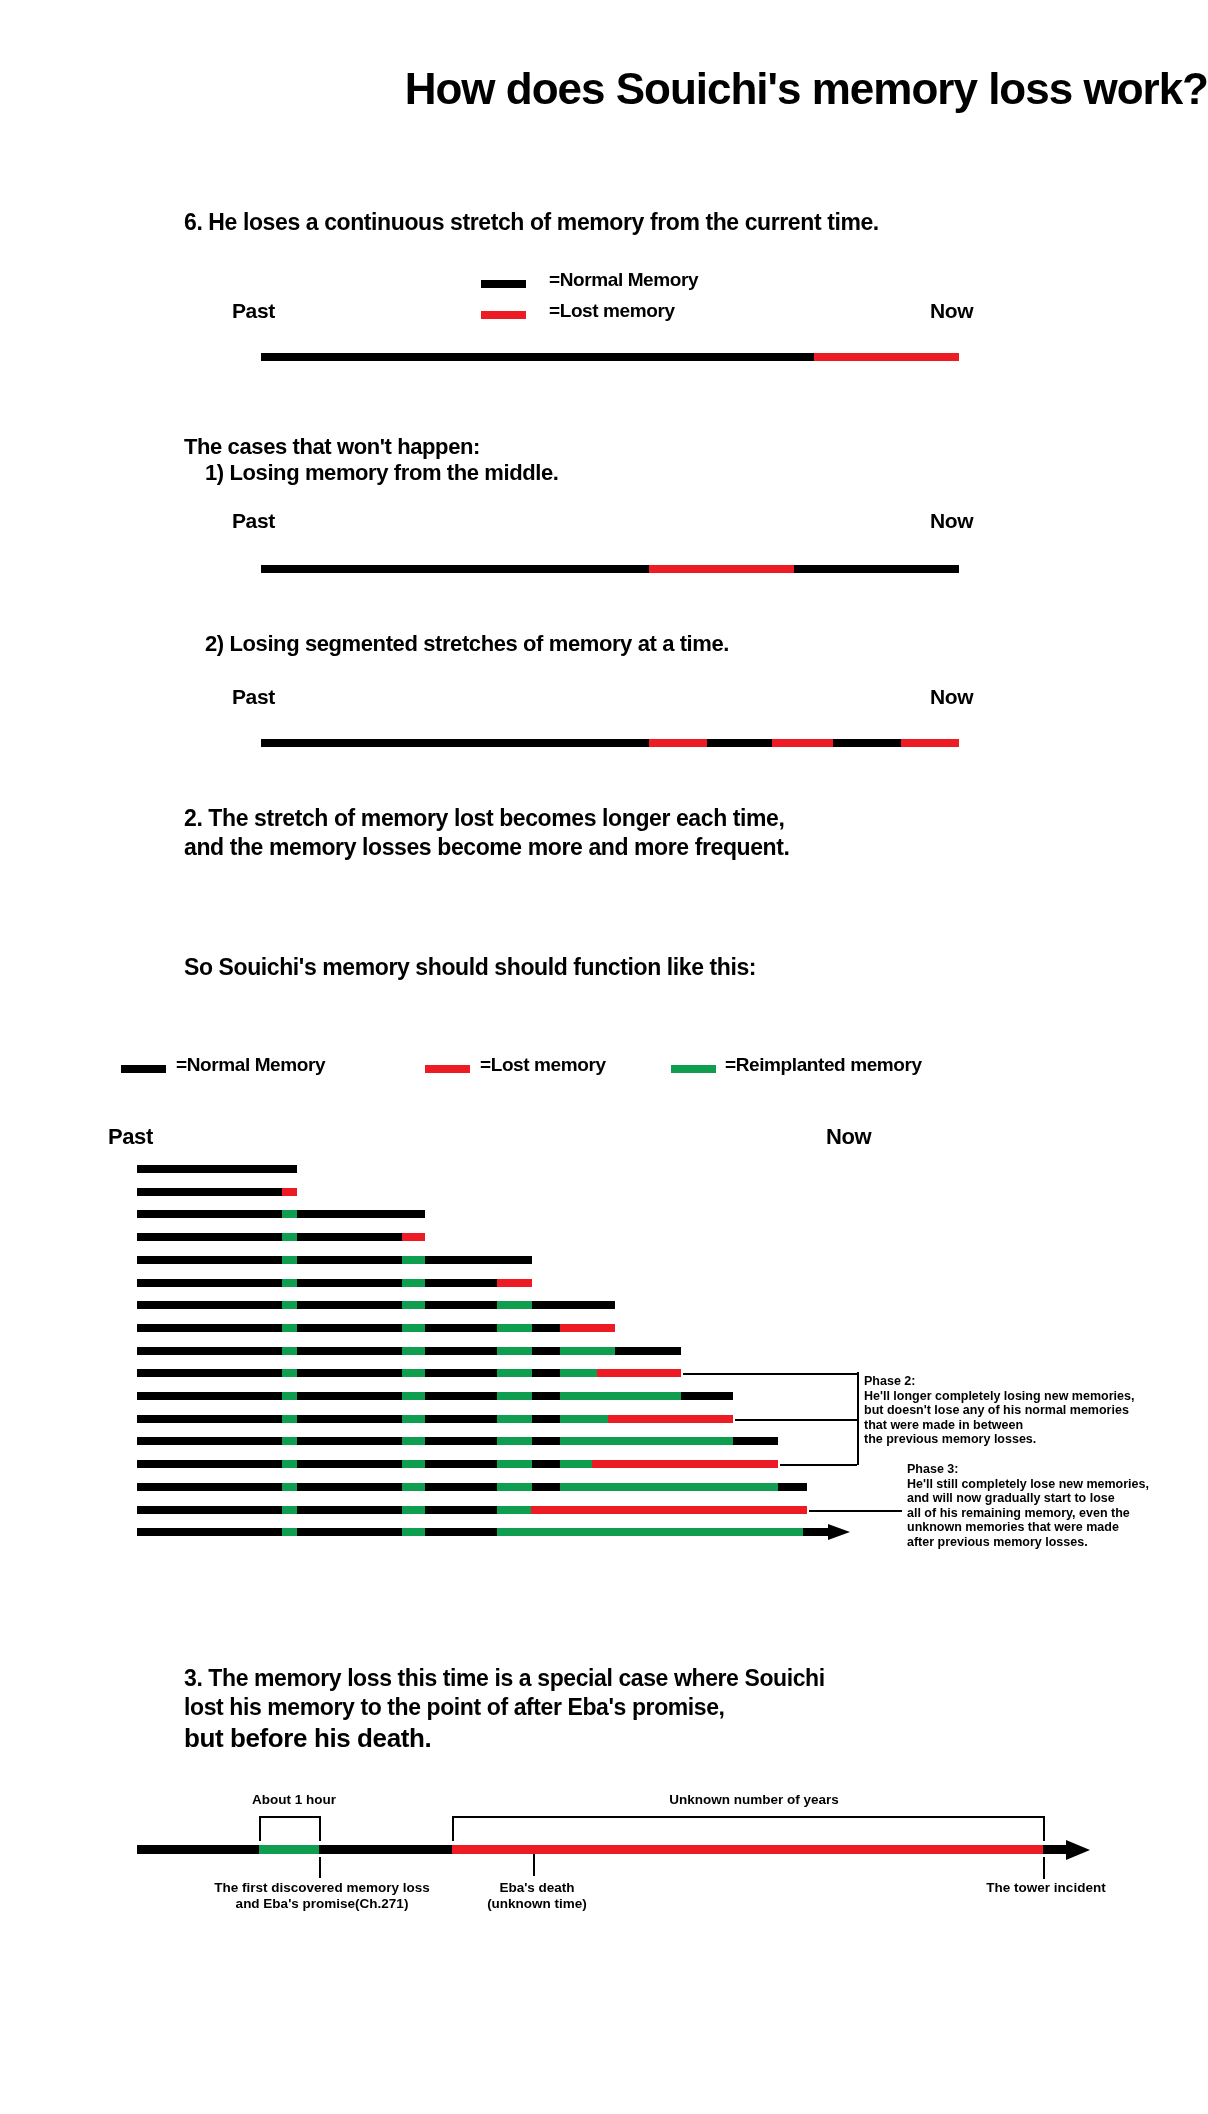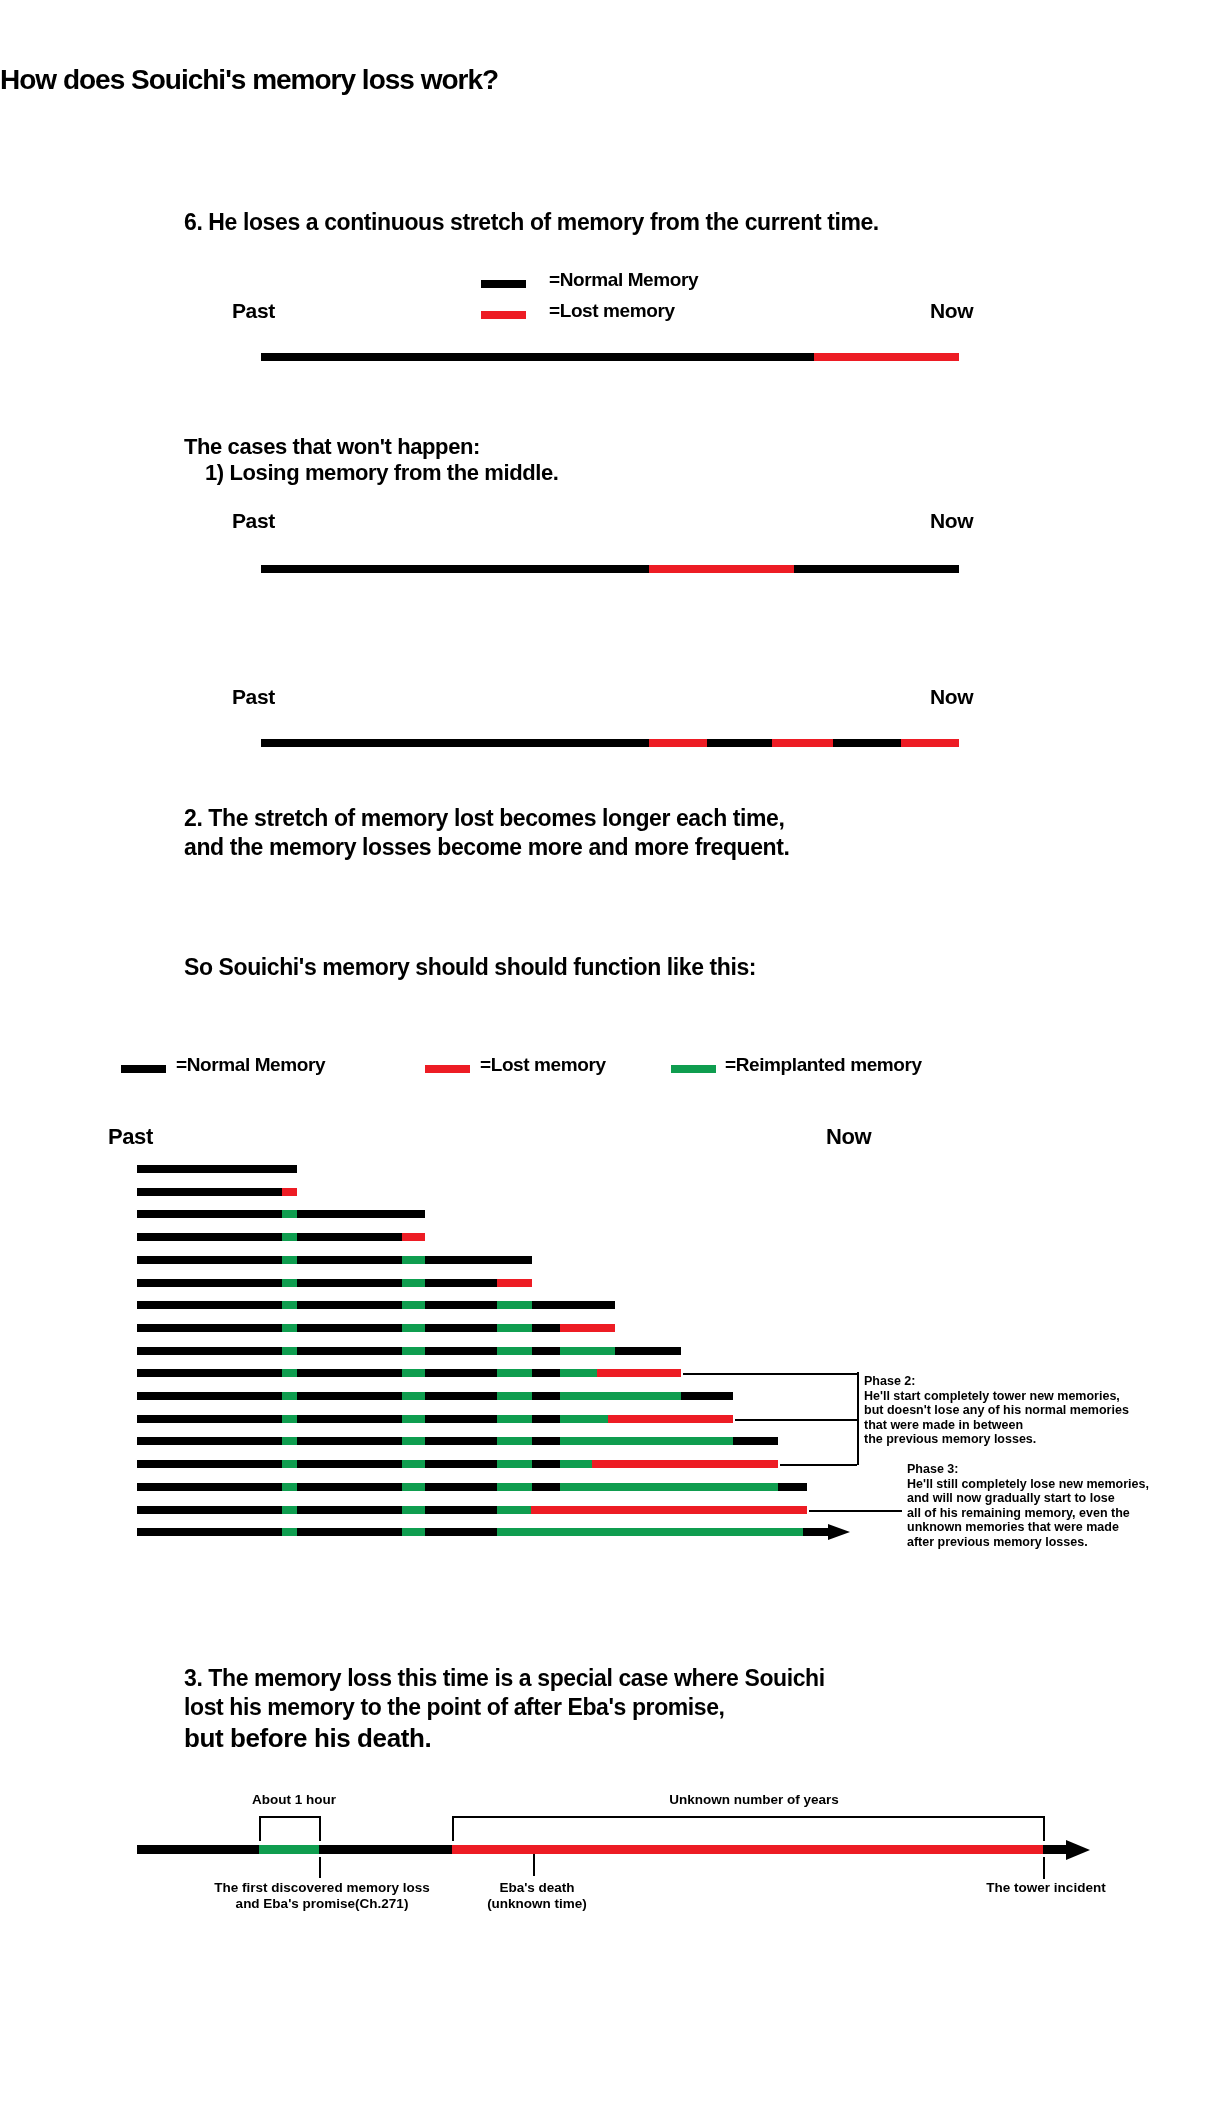--- a/index.html
+++ b/index.html
@@ -1,30 +1,31 @@
 <!DOCTYPE html>
 <html><head>
 <meta charset="utf-8">
 <style>
   html,body{margin:0;padding:0;background:#fff;}
   #stage{position:relative;width:1208px;height:2114px;background:#ffffff;overflow:hidden;
          font-family:"Liberation Sans",sans-serif;color:#000;}
   .t{position:absolute;font-weight:bold;white-space:nowrap;letter-spacing:-0.4px;}
-  .title{left:0;right:0;top:64px;text-align:left;font-size:28px;letter-spacing:-1px;}
+  .title{left:0;right:0;top:64px;text-align:right;font-size:44px;letter-spacing:-1px;}
 </style>
 </head>
 <body>
 
 <div id="stage">
   <div class="t title">How does Souichi's memory loss work?</div>
 
   <div class="t" style="left:184px;top:209px;font-size:23px;">6. He loses a continuous stretch of memory from the current time.</div>
 
   <div class="t" style="left:184px;top:434px;font-size:22px;">The cases that won't happen:</div>
   <div class="t" style="left:205px;top:460px;font-size:22px;">1) Losing memory from the middle.</div>
+  <div class="t" style="left:205px;top:631px;font-size:22px;">2) Losing segmented stretches of memory at a time.</div>
 
   <div class="t" style="left:184px;top:805px;font-size:23px;">2. The stretch of memory lost becomes longer each time,</div>
   <div class="t" style="left:184px;top:954px;font-size:23px;">So Souichi's memory should should function like this:</div>
 
   <div class="t" style="left:184px;top:834px;font-size:23px;">and the memory losses become more and more frequent.</div>
 
   <div class="t" style="left:184px;top:1665px;font-size:23px;">3. The memory loss this time is a special case where Souichi</div>
   <div class="t" style="left:184px;top:1694px;font-size:23px;">lost his memory to the point of after Eba's promise,</div>
   <div class="t" style="left:184px;top:1723px;font-size:26px;">but before his death.</div>
 <div style="position: absolute; left: 261px; top: 353px; width: 553px; height: 8px; background: rgb(0, 0, 0);"></div>
@@ -185,21 +186,21 @@
     <div style="position: absolute; left: 232px; top: 299px; font-size: 21px; font-weight: bold; letter-spacing: -0.4px;">Past</div>
     <div style="position: absolute; left: 930px; top: 299px; font-size: 21px; font-weight: bold; letter-spacing: -0.4px;">Now</div>
     <div style="position: absolute; left: 232px; top: 509px; font-size: 21px; font-weight: bold; letter-spacing: -0.4px;">Past</div>
     <div style="position: absolute; left: 930px; top: 509px; font-size: 21px; font-weight: bold; letter-spacing: -0.4px;">Now</div>
     <div style="position: absolute; left: 232px; top: 685px; font-size: 21px; font-weight: bold; letter-spacing: -0.4px;">Past</div>
     <div style="position: absolute; left: 930px; top: 685px; font-size: 21px; font-weight: bold; letter-spacing: -0.4px;">Now</div>
     <div style="position: absolute; left: 108px; top: 1124px; font-size: 22px; font-weight: bold; letter-spacing: -0.4px;">Past</div>
     <div style="position: absolute; left: 826px; top: 1124px; font-size: 22px; font-weight: bold; letter-spacing: -0.4px;">Now</div>
     <div style="position: absolute; left: 864px; top: 1374px; font-size: 12.5px; line-height: 14.6px; font-weight: bold; white-space: nowrap;">
       <div>Phase 2:</div>
-      <div>He'll start completely tower new memories,</div>
+      <div>He'll longer completely losing new memories,</div>
       <div>but doesn't lose any of his normal memories</div>
       <div>that were made in between</div>
       <div>the previous memory losses.</div>
     </div>
     <div style="position: absolute; left: 907px; top: 1462px; font-size: 12.5px; line-height: 14.6px; font-weight: bold; white-space: nowrap;">
       <div>Phase 3:</div>
       <div>He'll still completely lose new memories,</div>
       <div>and will now gradually start to lose</div>
       <div>all of his remaining memory, even the</div>
       <div>unknown memories that were made</div>

